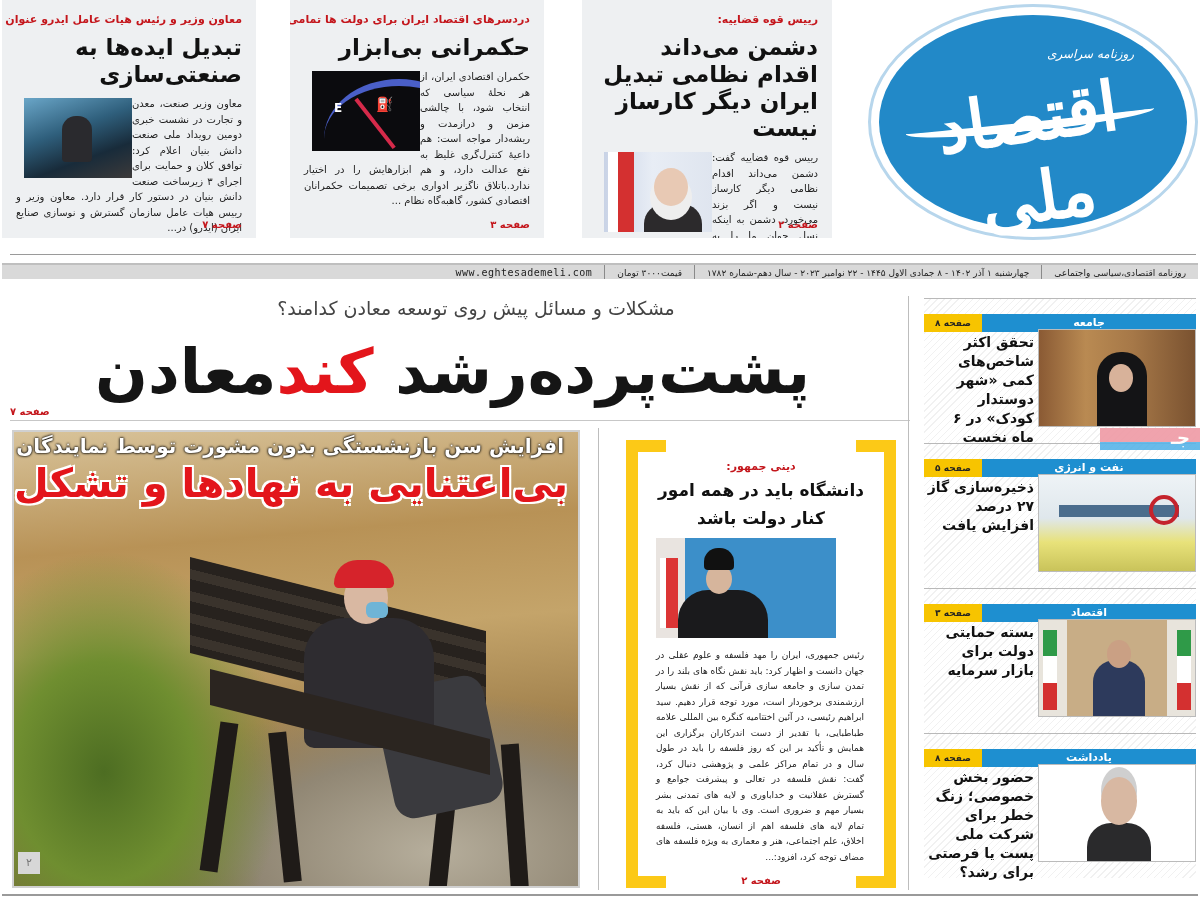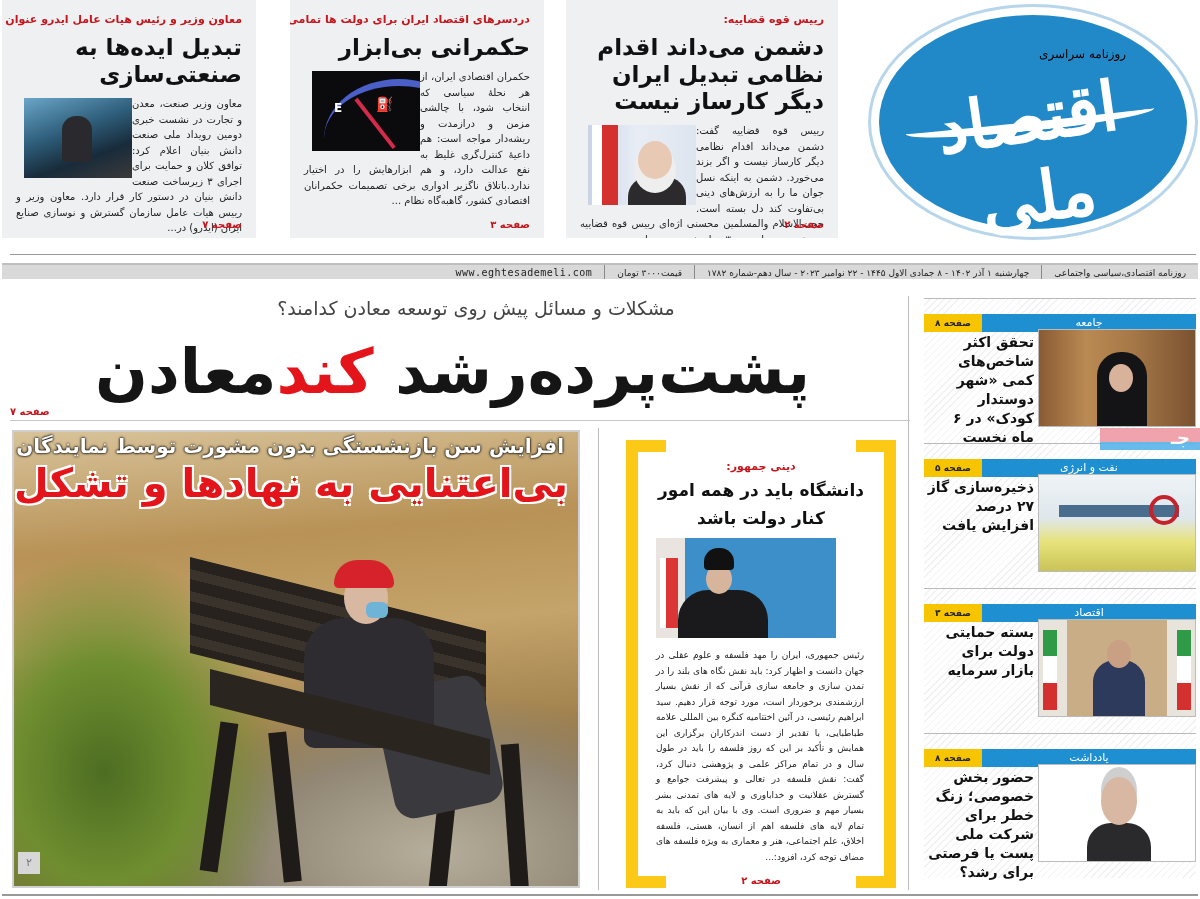--- a/index.html
+++ b/index.html
@@ -12,21 +12,21 @@
       padding: 12px 14px 8px 14px; direction: rtl; overflow: hidden;
     }
     .teaser .kicker { color: #c4161c; font-size: 11px; font-weight: bold; line-height: 16px; white-space: nowrap; }
     .teaser .headline { color: #111; font-size: 23px; font-weight: bold; line-height: 27px; margin-top: 6px; }
     .teaser .body { margin-top: 8px; font-size: 10px; line-height: 15.5px; color: #222; text-align: justify; }
     .teaser .thumb { float: left; width: 108px; height: 80px; margin: 2px 0 4px 8px; }
     .teaser .page-ref { position: absolute; bottom: 8px; right: 14px; color: #c4161c; font-size: 10px; font-weight: bold; }
 
     #teaser-1 { left: 2px; width: 254px; }
     #teaser-2 { left: 290px; width: 254px; }
-    #teaser-3 { left: 566px; width: 272px; }
+    #teaser-3 { left: 582px; width: 250px; }
 
     .thumb-meeting { background: linear-gradient(160deg, #6aa6c8 0%, #2f5f7c 40%, #182b3a 70%, #3c3a3a 100%); position: relative; }
     .thumb-meeting::after { content: ""; position: absolute; left: 38px; top: 18px; width: 30px; height: 46px; border-radius: 14px 14px 4px 4px; background: #2a2a2e; }
     .thumb-gauge { background: #0b0b0e; position: relative; overflow: hidden; }
     .thumb-gauge .arc { position: absolute; left: 12px; top: 8px; width: 150px; height: 120px; border-top: 7px solid #4a5fc8; border-radius: 50%; }
     .thumb-gauge .needle { position: absolute; left: 42px; top: 28px; width: 4px; height: 62px; background: #d62a4a; transform: rotate(-38deg); transform-origin: top; }
     .thumb-gauge .e { position: absolute; left: 22px; top: 30px; color: #fff; font-size: 12px; font-weight: bold; direction: ltr; }
     .thumb-gauge .pump { position: absolute; left: 64px; top: 26px; color: #fff; font-size: 14px; }
     .thumb-judge { background: linear-gradient(90deg, #c9d3e6 0%, #e8edf5 45%, #dfe5ef 100%); position: relative; overflow: hidden; }
     .thumb-judge .flag { position: absolute; left: 4px; top: 0; width: 26px; height: 80px; background: linear-gradient(90deg, #fff 0 40%, #d43030 40% 100%); }
@@ -35,21 +35,21 @@
 
     
     #masthead {
       position: absolute; left: 868px; top: 4px; width: 330px; height: 236px;
       border-radius: 50%; background: #fff; border: 3px solid #b7d6ec;
     }
     #masthead .oval {
       position: absolute; left: 8px; top: 8px; right: 8px; bottom: 8px; border-radius: 50%;
       background: #2289c8;
     }
-    #masthead .tag { position: absolute; top: 32px; left: 160px; color: #000000; font-size: 12px; font-family: "DejaVu Serif", serif; white-space: nowrap; }
+    #masthead .tag { position: absolute; top: 32px; left: 168px; color: #ffffff; font-size: 12px; font-style: italic; font-family: "DejaVu Serif", serif; white-space: nowrap; }
     #masthead .title {
       position: absolute; top: 62px; left: 0; right: 0; text-align: center; color: #fff;
       font-size: 68px; font-weight: bold; font-family: "DejaVu Serif", serif; line-height: 80px;
       transform: rotate(-8deg);
     }
     #masthead .swash { position: absolute; top: 96px; left: 26px; width: 250px; height: 20px; border-bottom: 9px solid #fff; border-radius: 0 0 60% 60%; transform: rotate(-6deg); }
 
     
     #info-strip {
       position: absolute; left: 2px; top: 263px; width: 1196px; height: 16px;
@@ -119,21 +119,21 @@
     #president-box .photo .robe { position: absolute; left: 22px; top: 52px; width: 90px; height: 50px; border-radius: 30px 30px 0 0; background: #1a1a1c; }
     #president-box .body { position: absolute; top: 208px; left: 30px; width: 208px; font-size: 9px; line-height: 15.5px; color: #222; text-align: justify; }
     #president-box .page-ref { position: absolute; bottom: 2px; left: 0; right: 0; text-align: center; color: #c4161c; font-size: 10px; font-weight: bold; }
 
     
     #sidebar { position: absolute; left: 924px; top: 298px; width: 272px; }
     .side-item { position: relative; height: 145px; border-top: 1px solid #b9b9b9;
       background: repeating-linear-gradient(135deg, #ffffff 0 4px, #f1f1f1 4px 5px); }
     .side-item .bar { position: absolute; top: 15px; left: 0; right: 0; height: 18px; display: flex; direction: ltr; }
     .side-item .bar .page { width: 58px; background: #f7c400; color: #222; font-size: 9px; font-weight: bold; text-align: center; line-height: 18px; direction: rtl; }
-    .side-item .bar .section { flex: 1; background: #1e8fd0; color: #fff; font-size: 11px; font-weight: normal; text-align: center; line-height: 18px; direction: rtl; }
+    .side-item .bar .section { flex: 1; background: #1e8fd0; color: #fff; font-size: 11px; font-weight: bold; text-align: center; line-height: 18px; direction: rtl; }
     .side-item .pic { position: absolute; top: 30px; right: 0; width: 158px; height: 98px; border: 1px solid #bbb; overflow: hidden; }
     .side-item .title { position: absolute; top: 34px; left: 2px; width: 108px; text-align: right; font-size: 14px; font-weight: bold; line-height: 19px; color: #111; }
 
     .pic-woman { background: linear-gradient(90deg, #8a5a34 0%, #b98a52 30%, #a67848 60%, #7a5230 100%); }
     .pic-woman::before { content: ""; position: absolute; left: 58px; top: 22px; width: 50px; height: 76px; border-radius: 24px 24px 0 0; background: #141416; }
     .pic-woman::after { content: ""; position: absolute; left: 70px; top: 34px; width: 24px; height: 28px; border-radius: 50%; background: #d8b29a; }
     .pic-pipes { background: linear-gradient(180deg, #eef3f6 0%, #dfe7ec 45%, #e8e27a 70%, #c9c35a 100%); }
     .pic-pipes::before { content: ""; position: absolute; left: 20px; top: 30px; width: 120px; height: 12px; background: #4b6d8d; }
     .pic-pipes::after { content: ""; position: absolute; left: 110px; top: 20px; width: 22px; height: 22px; border-radius: 50%; border: 4px solid #c4232c; }
     .pic-minister { background: linear-gradient(90deg, #e8e4dc 0 18%, #c8ad86 18% 82%, #e8e4dc 82% 100%); }

